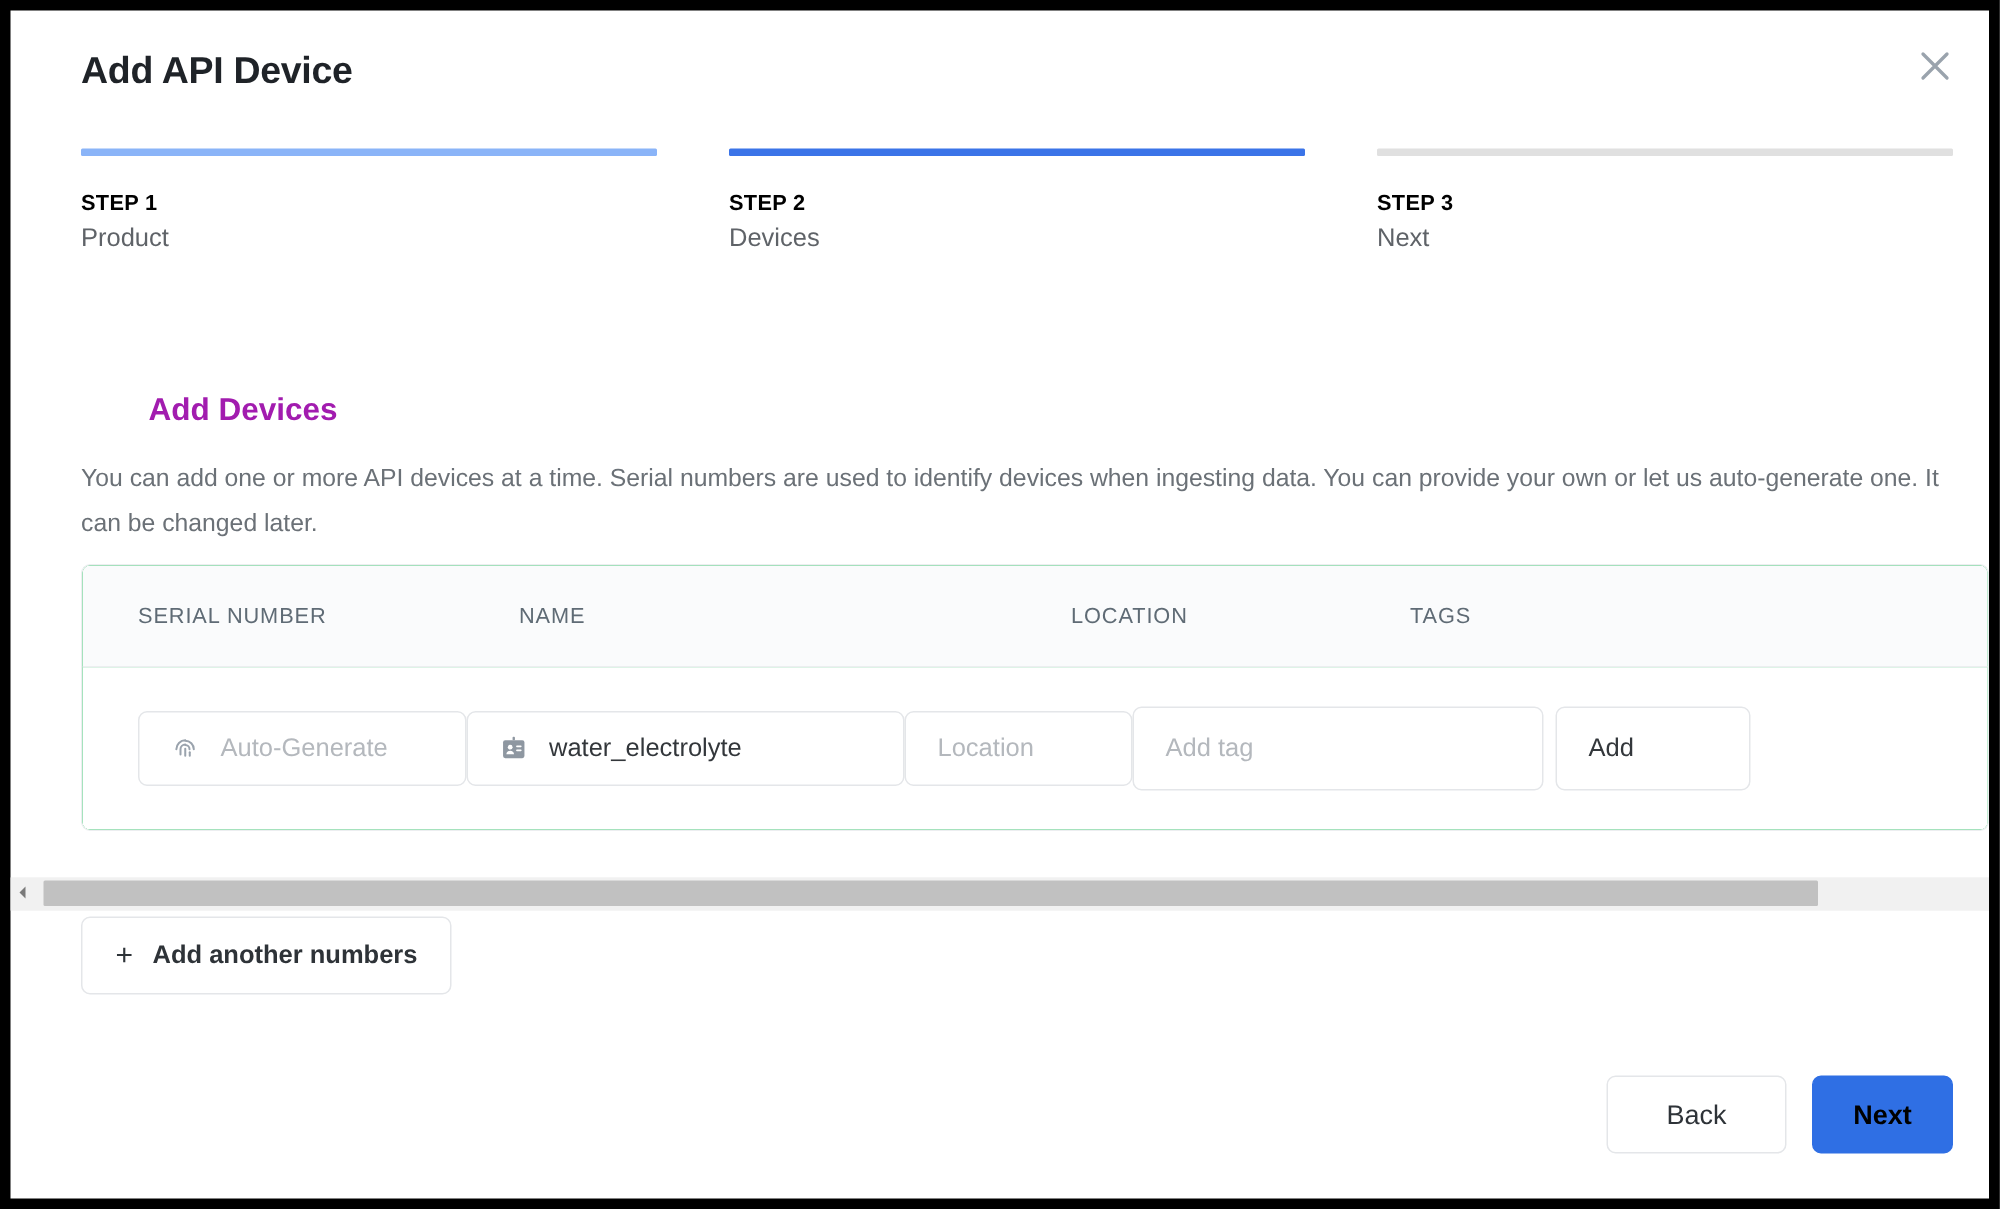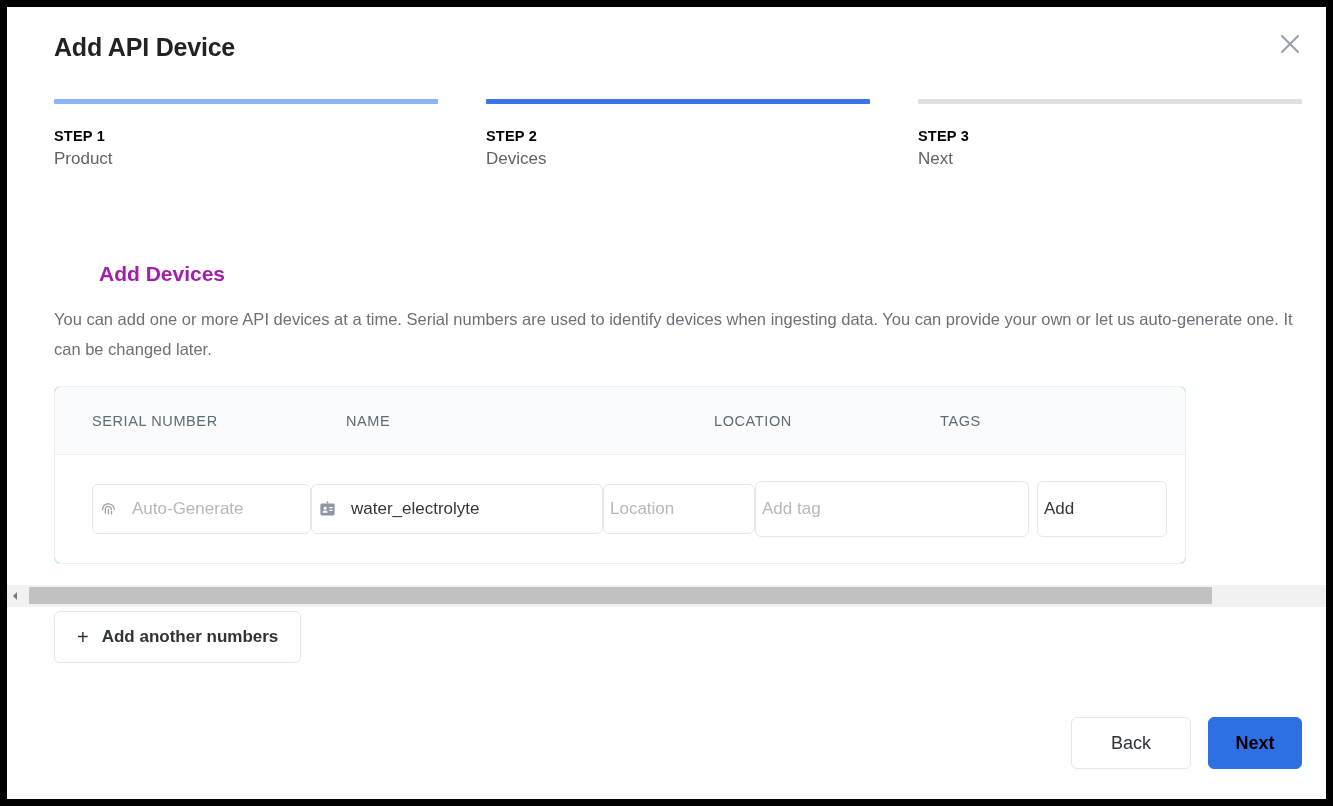--- a/index.html
+++ b/index.html
@@ -106,22 +106,22 @@
     width: 1265px;
     font-size: 16.5px;
     line-height: 30px;
     color: #6b7177;
   }
 
   
   .table-wrap {
     position: absolute;
     left: 47px;
-    top: 379px;
-    width: 1132px;
+    top: 369px;
+    width: 1272px;
     height: 178px;
     background: #22c55e;
     border: 1px solid #eceef0;
     border-radius: 6px;
     overflow: hidden;
   }
   .table-inner {
     width: 1400px;
   }
   .table-head {
@@ -149,21 +149,21 @@
     background: #ffffff;
   }
 
   .field {
     display: flex;
     align-items: center;
     background: #ffffff;
     border: 1px solid #e4e6e9;
     border-radius: 6px;
     height: 50px;
-    padding: 0 6px;
+    padding: 0 21px;
     font-size: 17px;
   }
   .field .ph { color: #b4b8bd; }
   .field .val { color: #33373b; }
   .field .ico { margin-right: 14px; display: flex; align-items: center; }
 
   .f-serial { width: 219px; margin-left: 37px; }
   .f-name   { width: 292px; }
   .f-loc    { width: 152px; }
   .f-tag    { width: 274px; height: 56px; }

